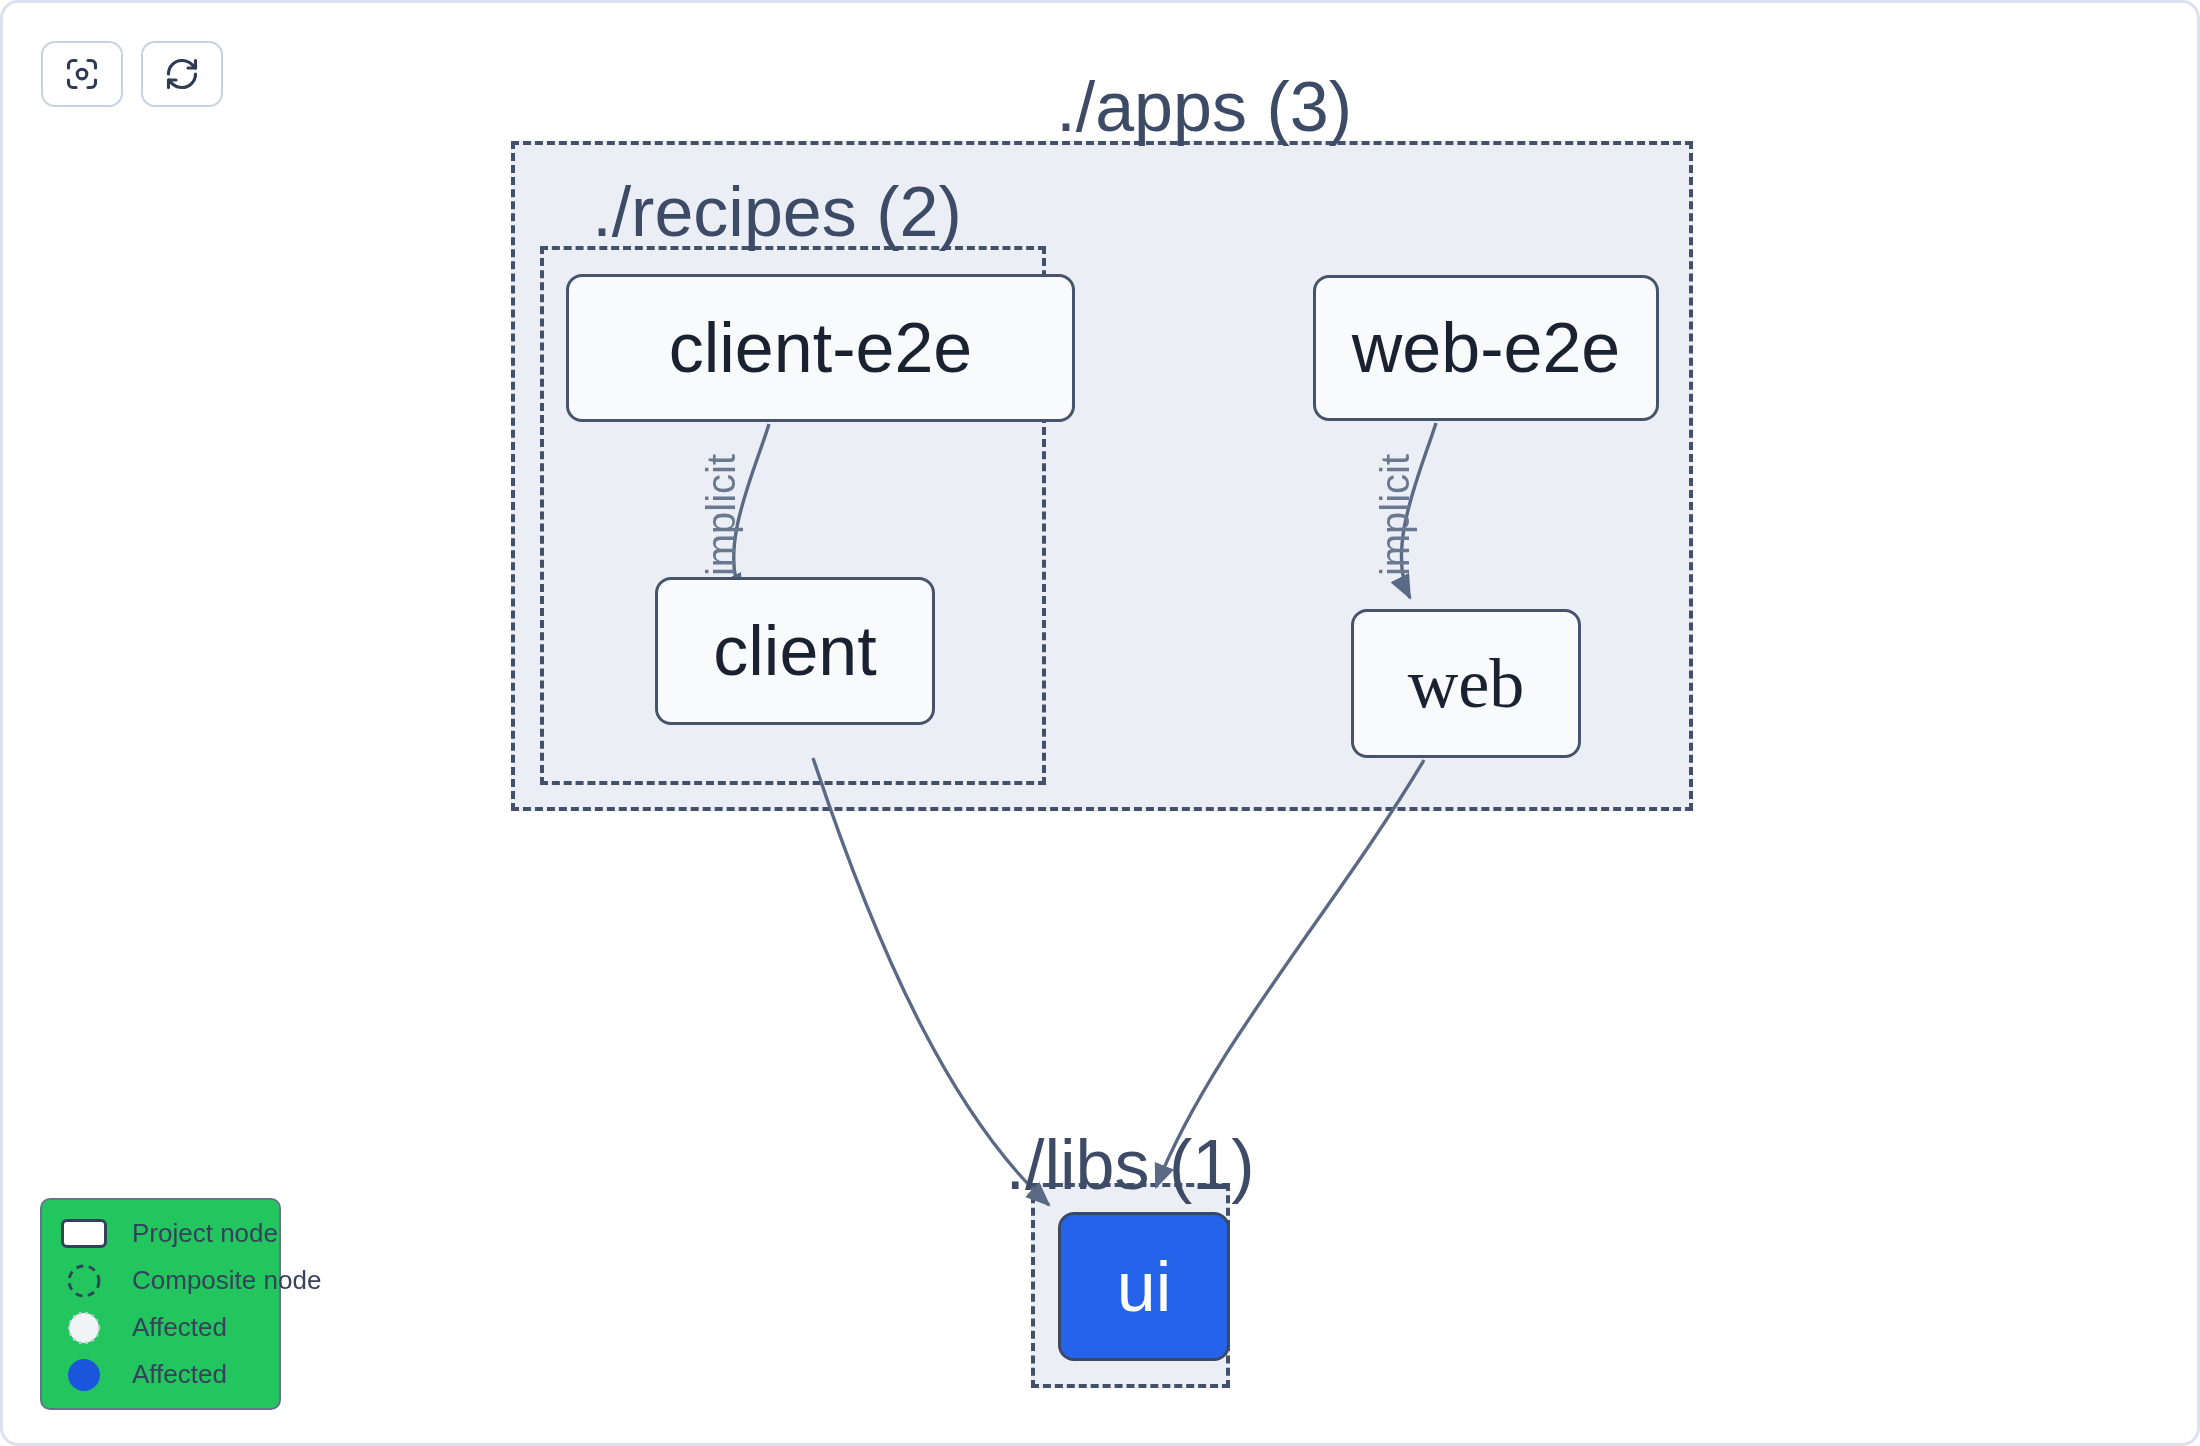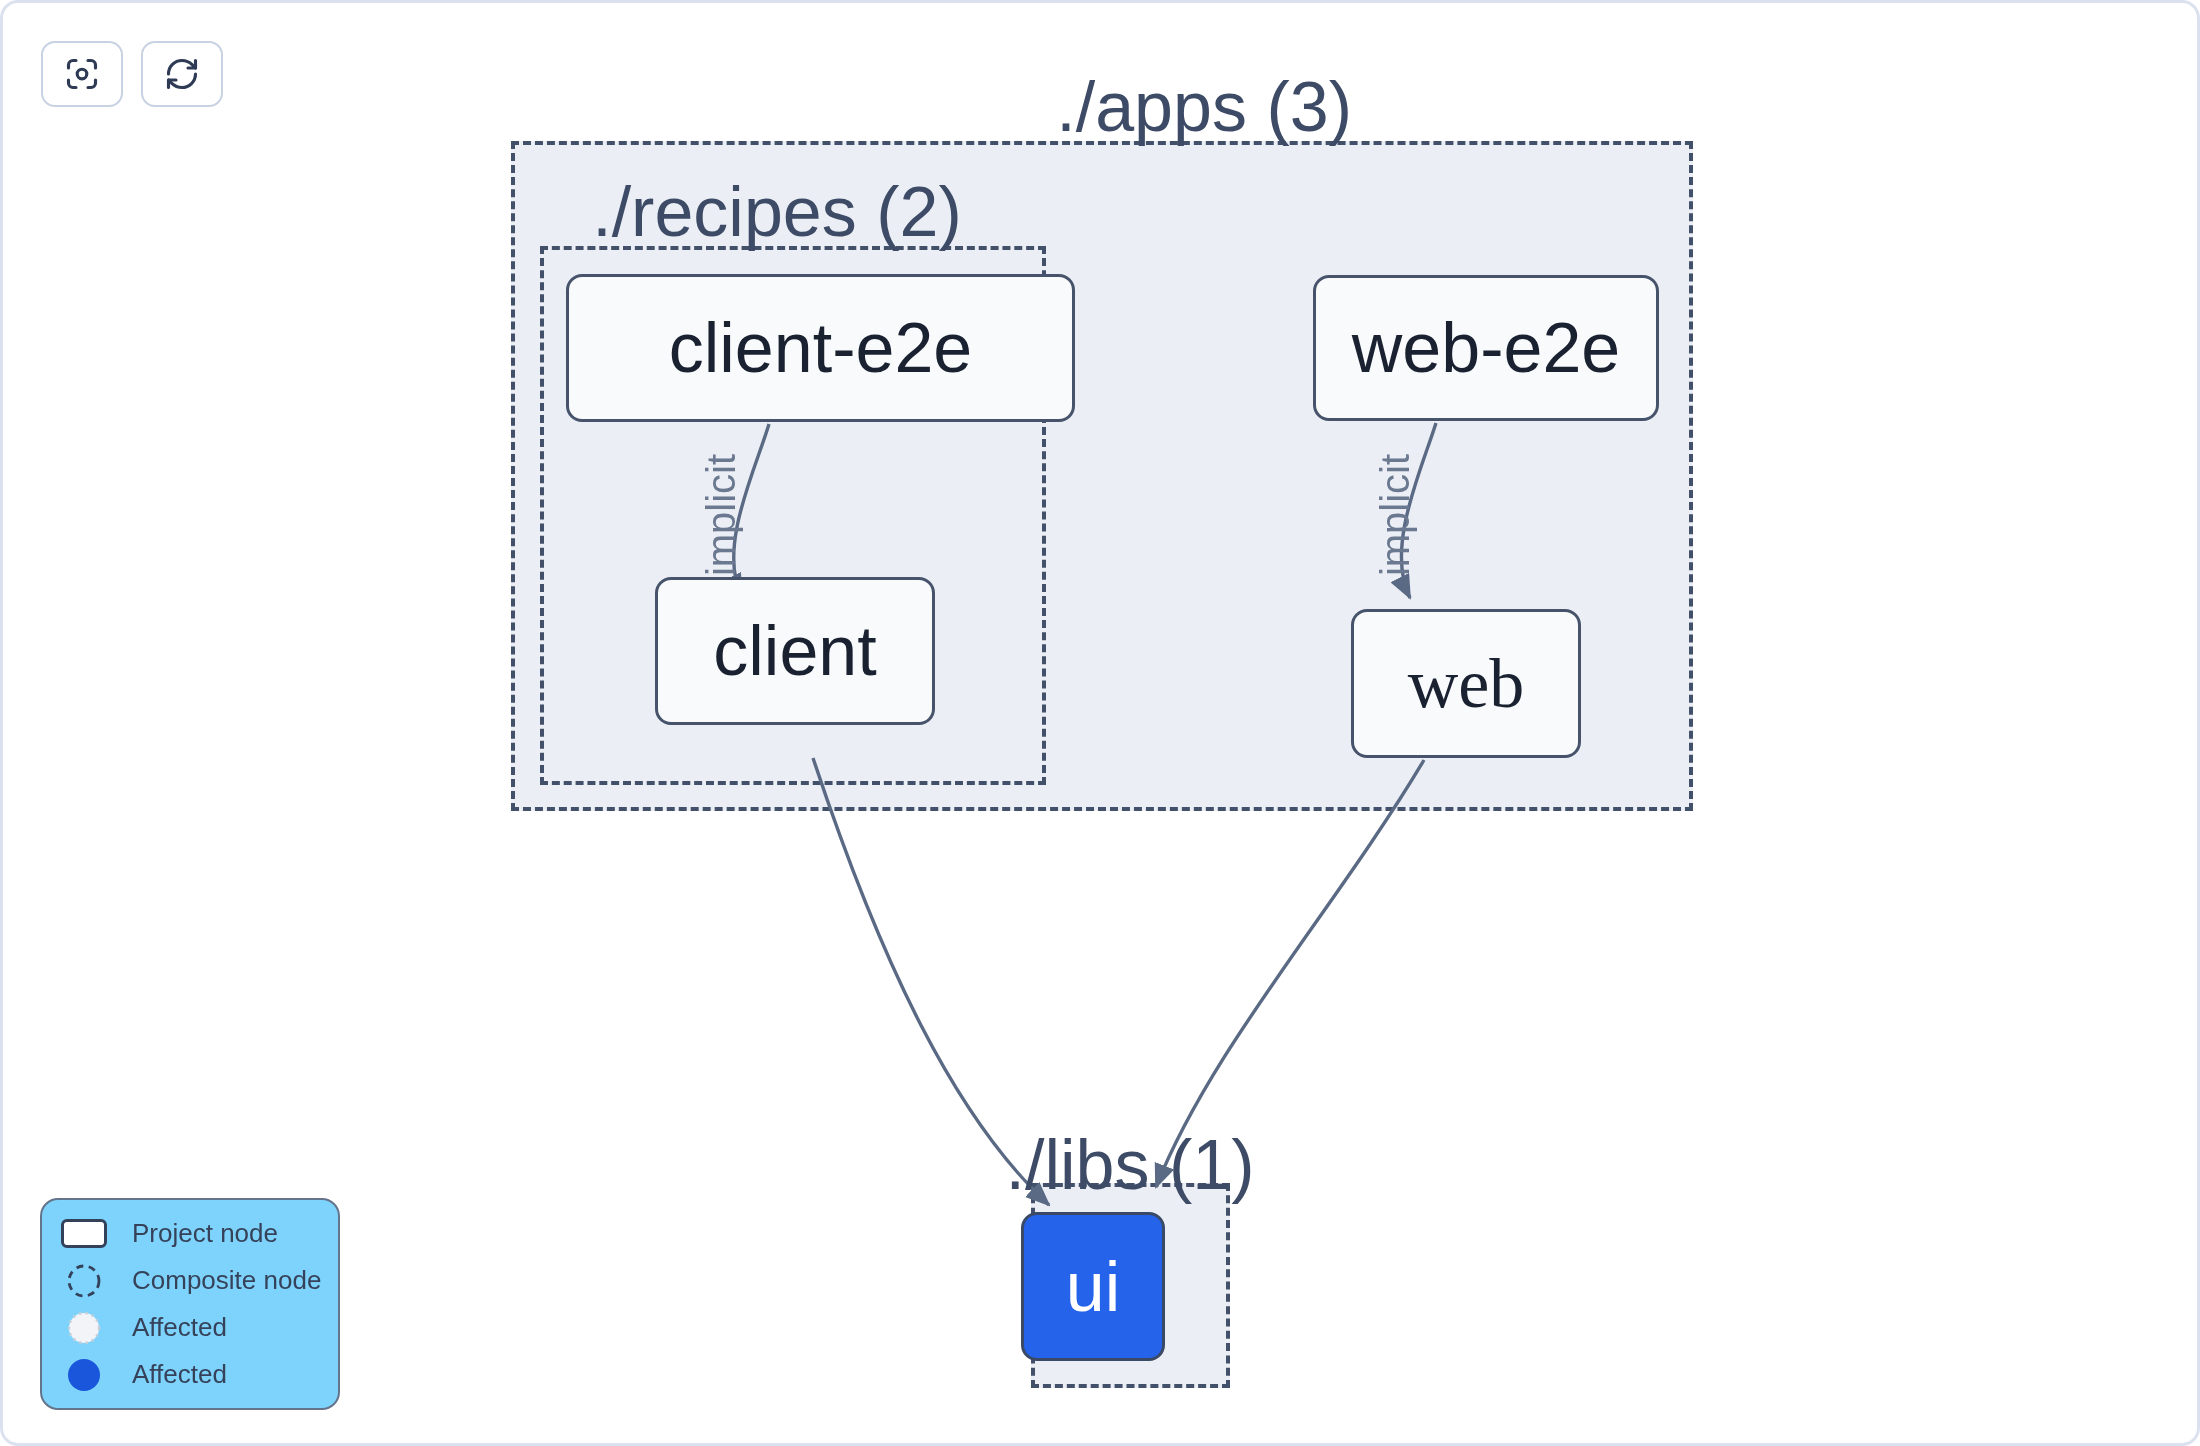--- a/index.html
+++ b/index.html
@@ -33,22 +33,22 @@
     display:flex;align-items:center;justify-content:center;
     font-size:70px;color:#1a2130;cursor:pointer;
   }
   .node.touched{background:#2563eb;color:#ffffff;border-color:#3a4a66;}
   
   svg.edges{position:absolute;left:0;top:0;z-index:3;pointer-events:none;}
   svg.edges path.edge{stroke:#5a6a84;stroke-width:3.4;fill:none;pointer-events:stroke;}
   svg.edges text{font-family:"Liberation Sans",sans-serif;font-size:40px;fill:#6a7890;}
   
   .legend{
-    position:absolute;left:37px;top:1195px;width:300px;height:212px;z-index:6;box-sizing:border-box;
-    background:#7dd3fc;border:2px solid #64748b;border-radius:18px;
+    position:absolute;left:37px;top:1195px;width:241px;height:212px;z-index:6;box-sizing:border-box;
+    background:#22c55e;border:2px solid #64748b;border-radius:10px;
     display:flex;flex-direction:column;justify-content:center;gap:13px;padding:16px 18px;
   }
   .legend-row{display:flex;align-items:center;gap:24px;height:34px;}
   .legend-swatch{width:48px;display:flex;align-items:center;justify-content:center;flex:0 0 48px;}
   .swatch-project{width:46px;height:29px;box-sizing:border-box;border:3px solid #33415a;border-radius:6px;background:#ffffff;}
   .legend-label{font-size:26px;color:#36425a;white-space:nowrap;}
 </style>
 </head>
 <body>
 
@@ -99,21 +99,21 @@
   </div>
   <div class="node" style="left:1262px;top:272px;width:346px;height:146px;margin-left:48px;">
     <span>web-e2e</span>
   </div>
   <div class="node" style="left:652px;top:574px;width:280px;height:148px;">
     <span>client</span>
   </div>
   <div class="node" style="left:1348px;top:606px;width:230px;height:149px;font-family:Liberation Serif, serif;">
     <span>web</span>
   </div>
-  <div class="node touched" style="left:1018px;top:1209px;width:144px;height:149px;">
+  <div class="node touched" style="left:1055px;top:1209px;width:172px;height:149px;">
     <span>ui</span>
   </div>
 
   <div class="legend">
     <div class="legend-row">
       <span class="legend-swatch">
         <span class="swatch-project"></span>
       </span>
       <span class="legend-label">Project node</span>
     </div>

